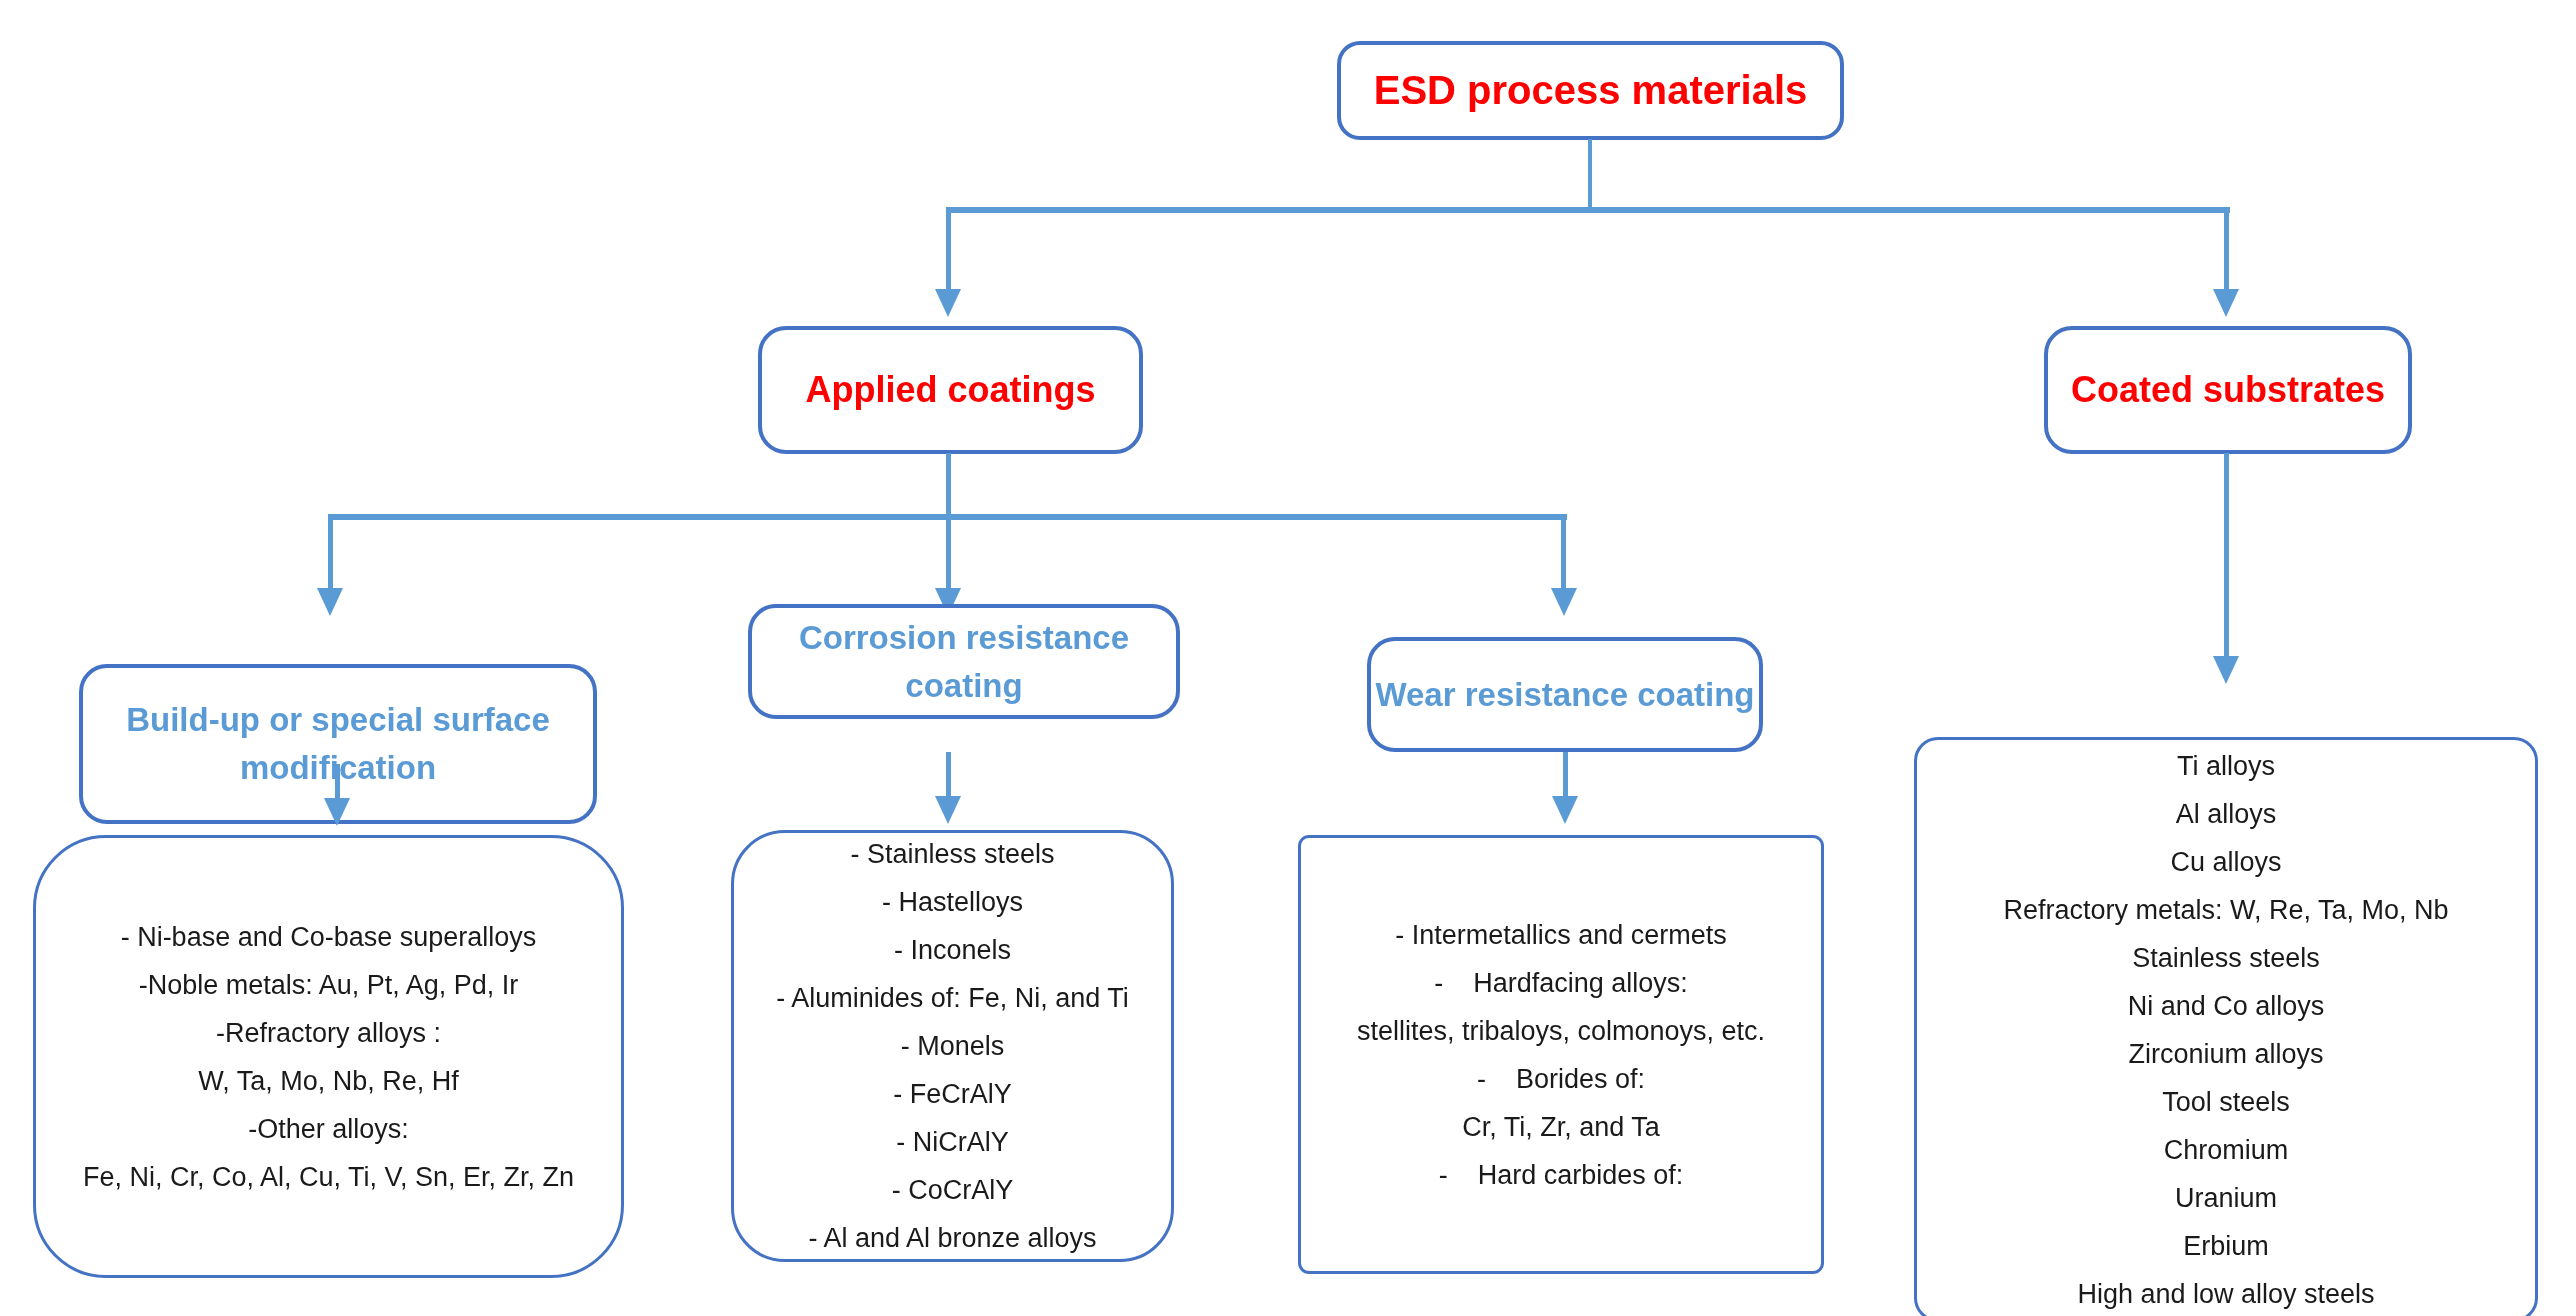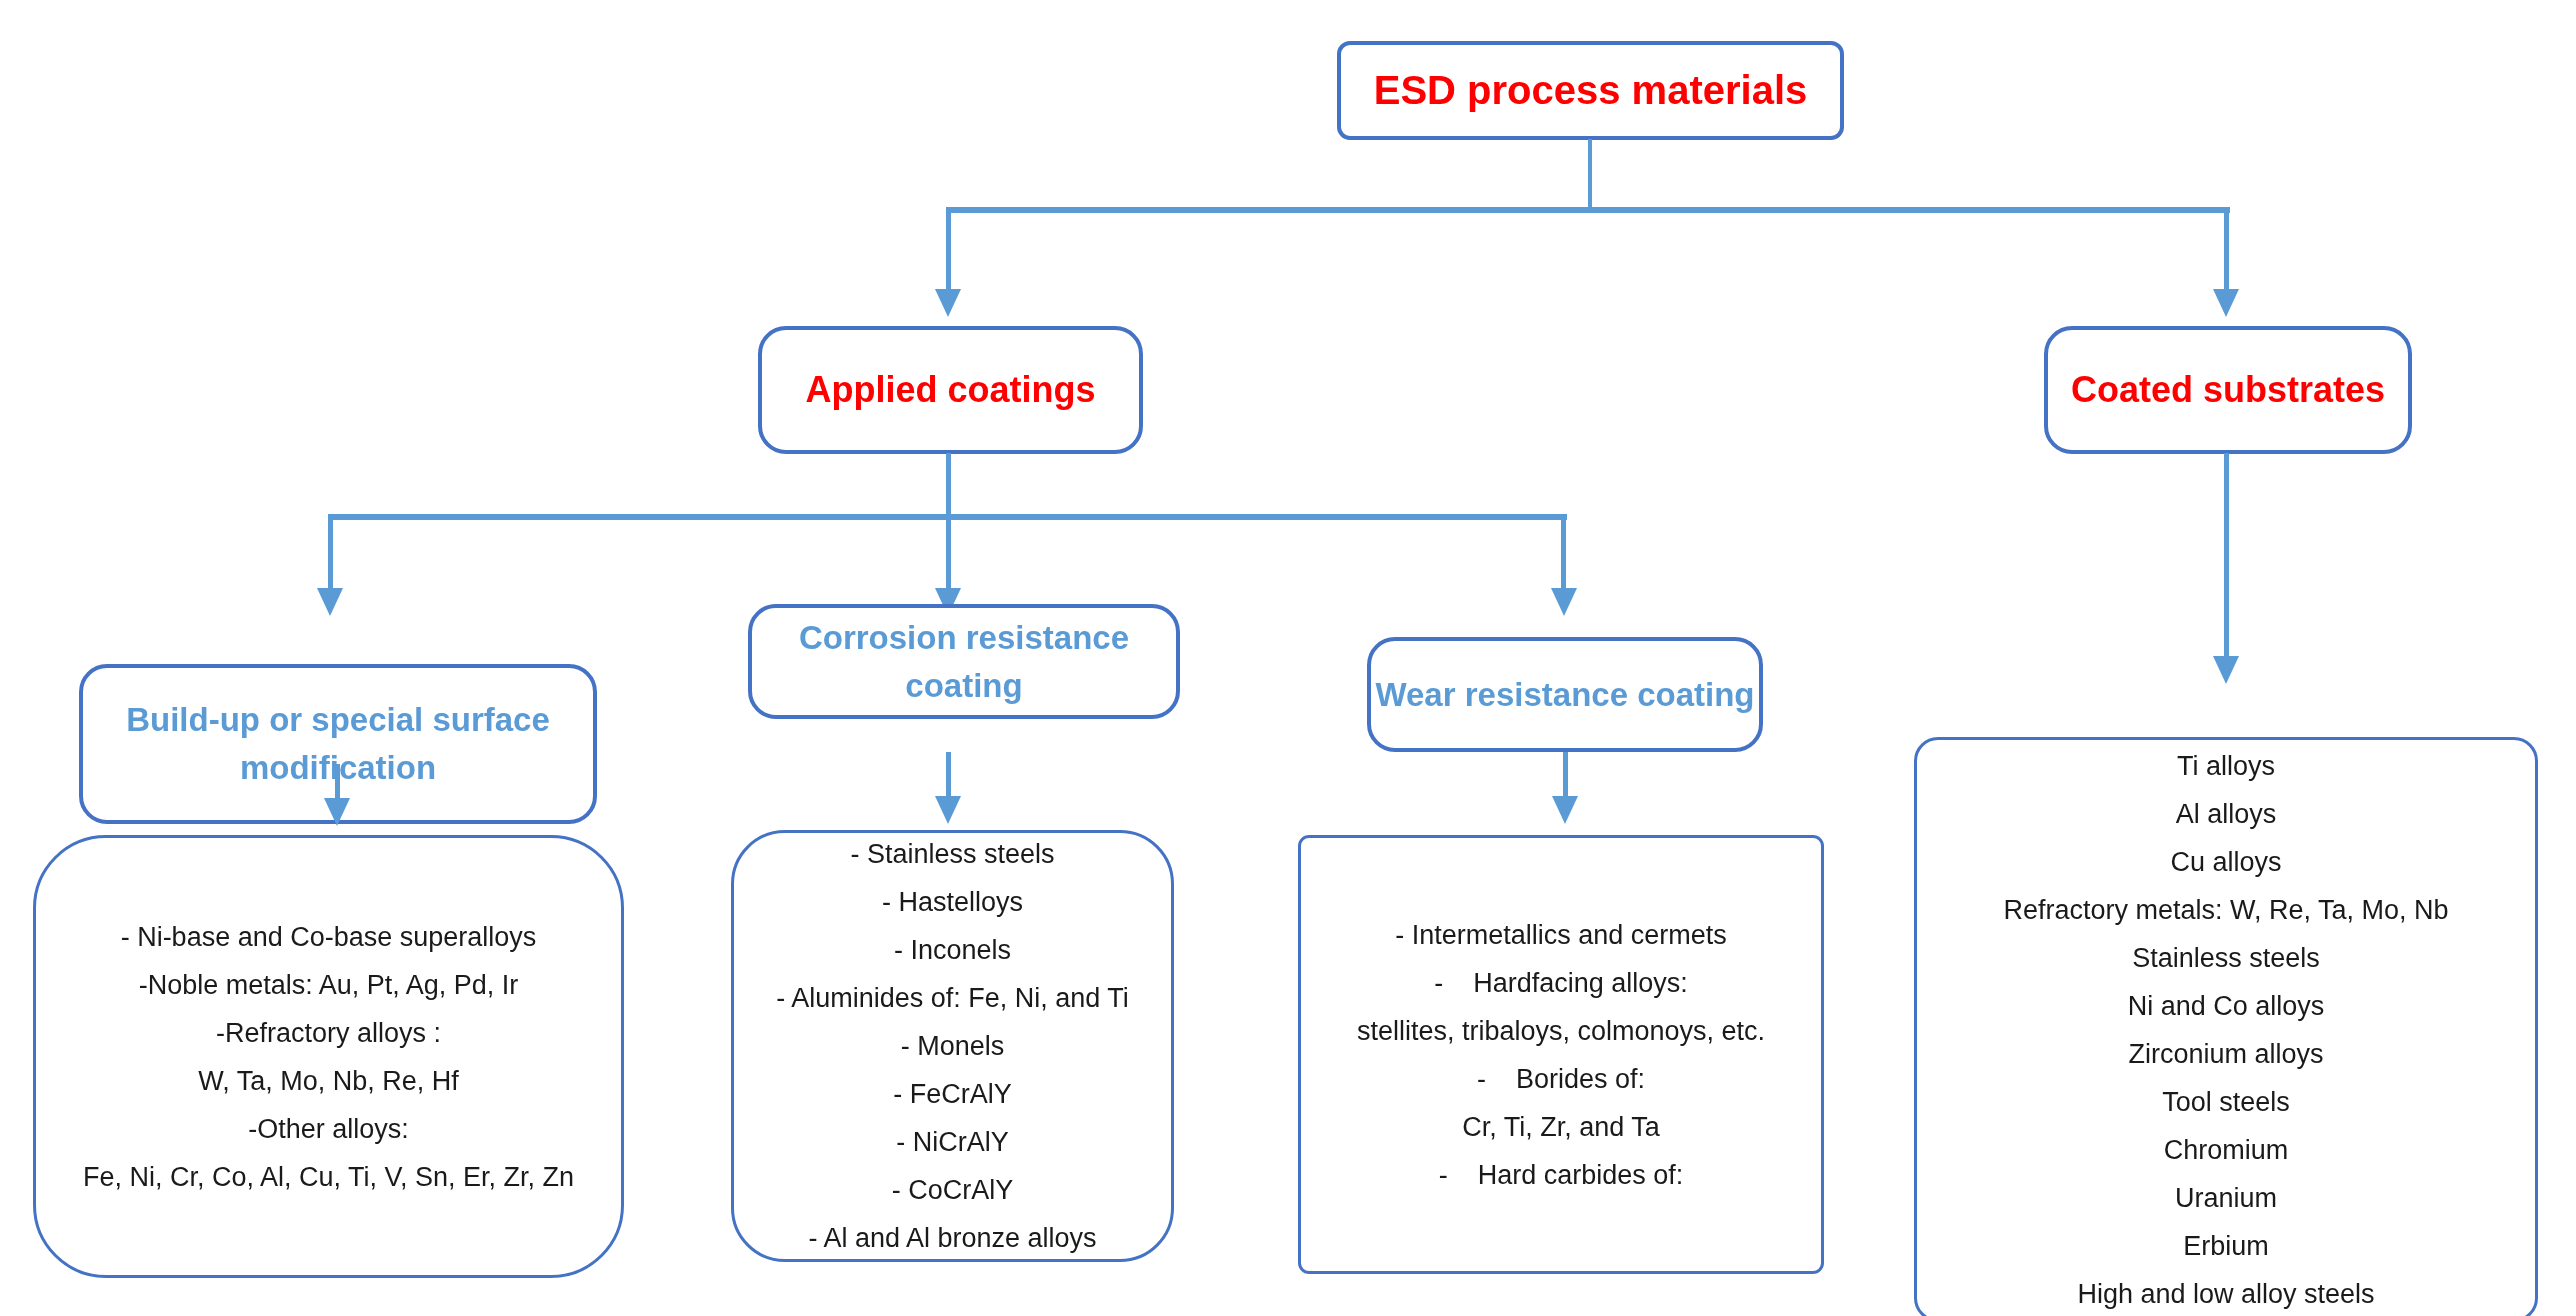--- a/index.html
+++ b/index.html
@@ -19,21 +19,21 @@
     overflow:hidden;
   }
   .node{
     position:absolute;
     background:#fff;
     border:4.6px solid var(--box-border);
     display:flex;align-items:center;justify-content:center;
     text-align:center;
     box-sizing:border-box;
   }
-  .node-root{border-radius:13px;}
+  .node-root{border-radius:23px;}
   .node-l2{border-radius:28px;}
   .node-l3{border-radius:28px;}
   .label-red{color:var(--title-text);font-weight:bold;font-size:40px;letter-spacing:0px;}
   .node-l2 .label-red{font-size:36px;}
   .label-blue{color:var(--subhead-text);font-weight:bold;font-size:33px;line-height:1.45;}
   .listbox{
     position:absolute;
     background:#fff;
     border:3.8px solid var(--box-border);
     box-sizing:border-box;

